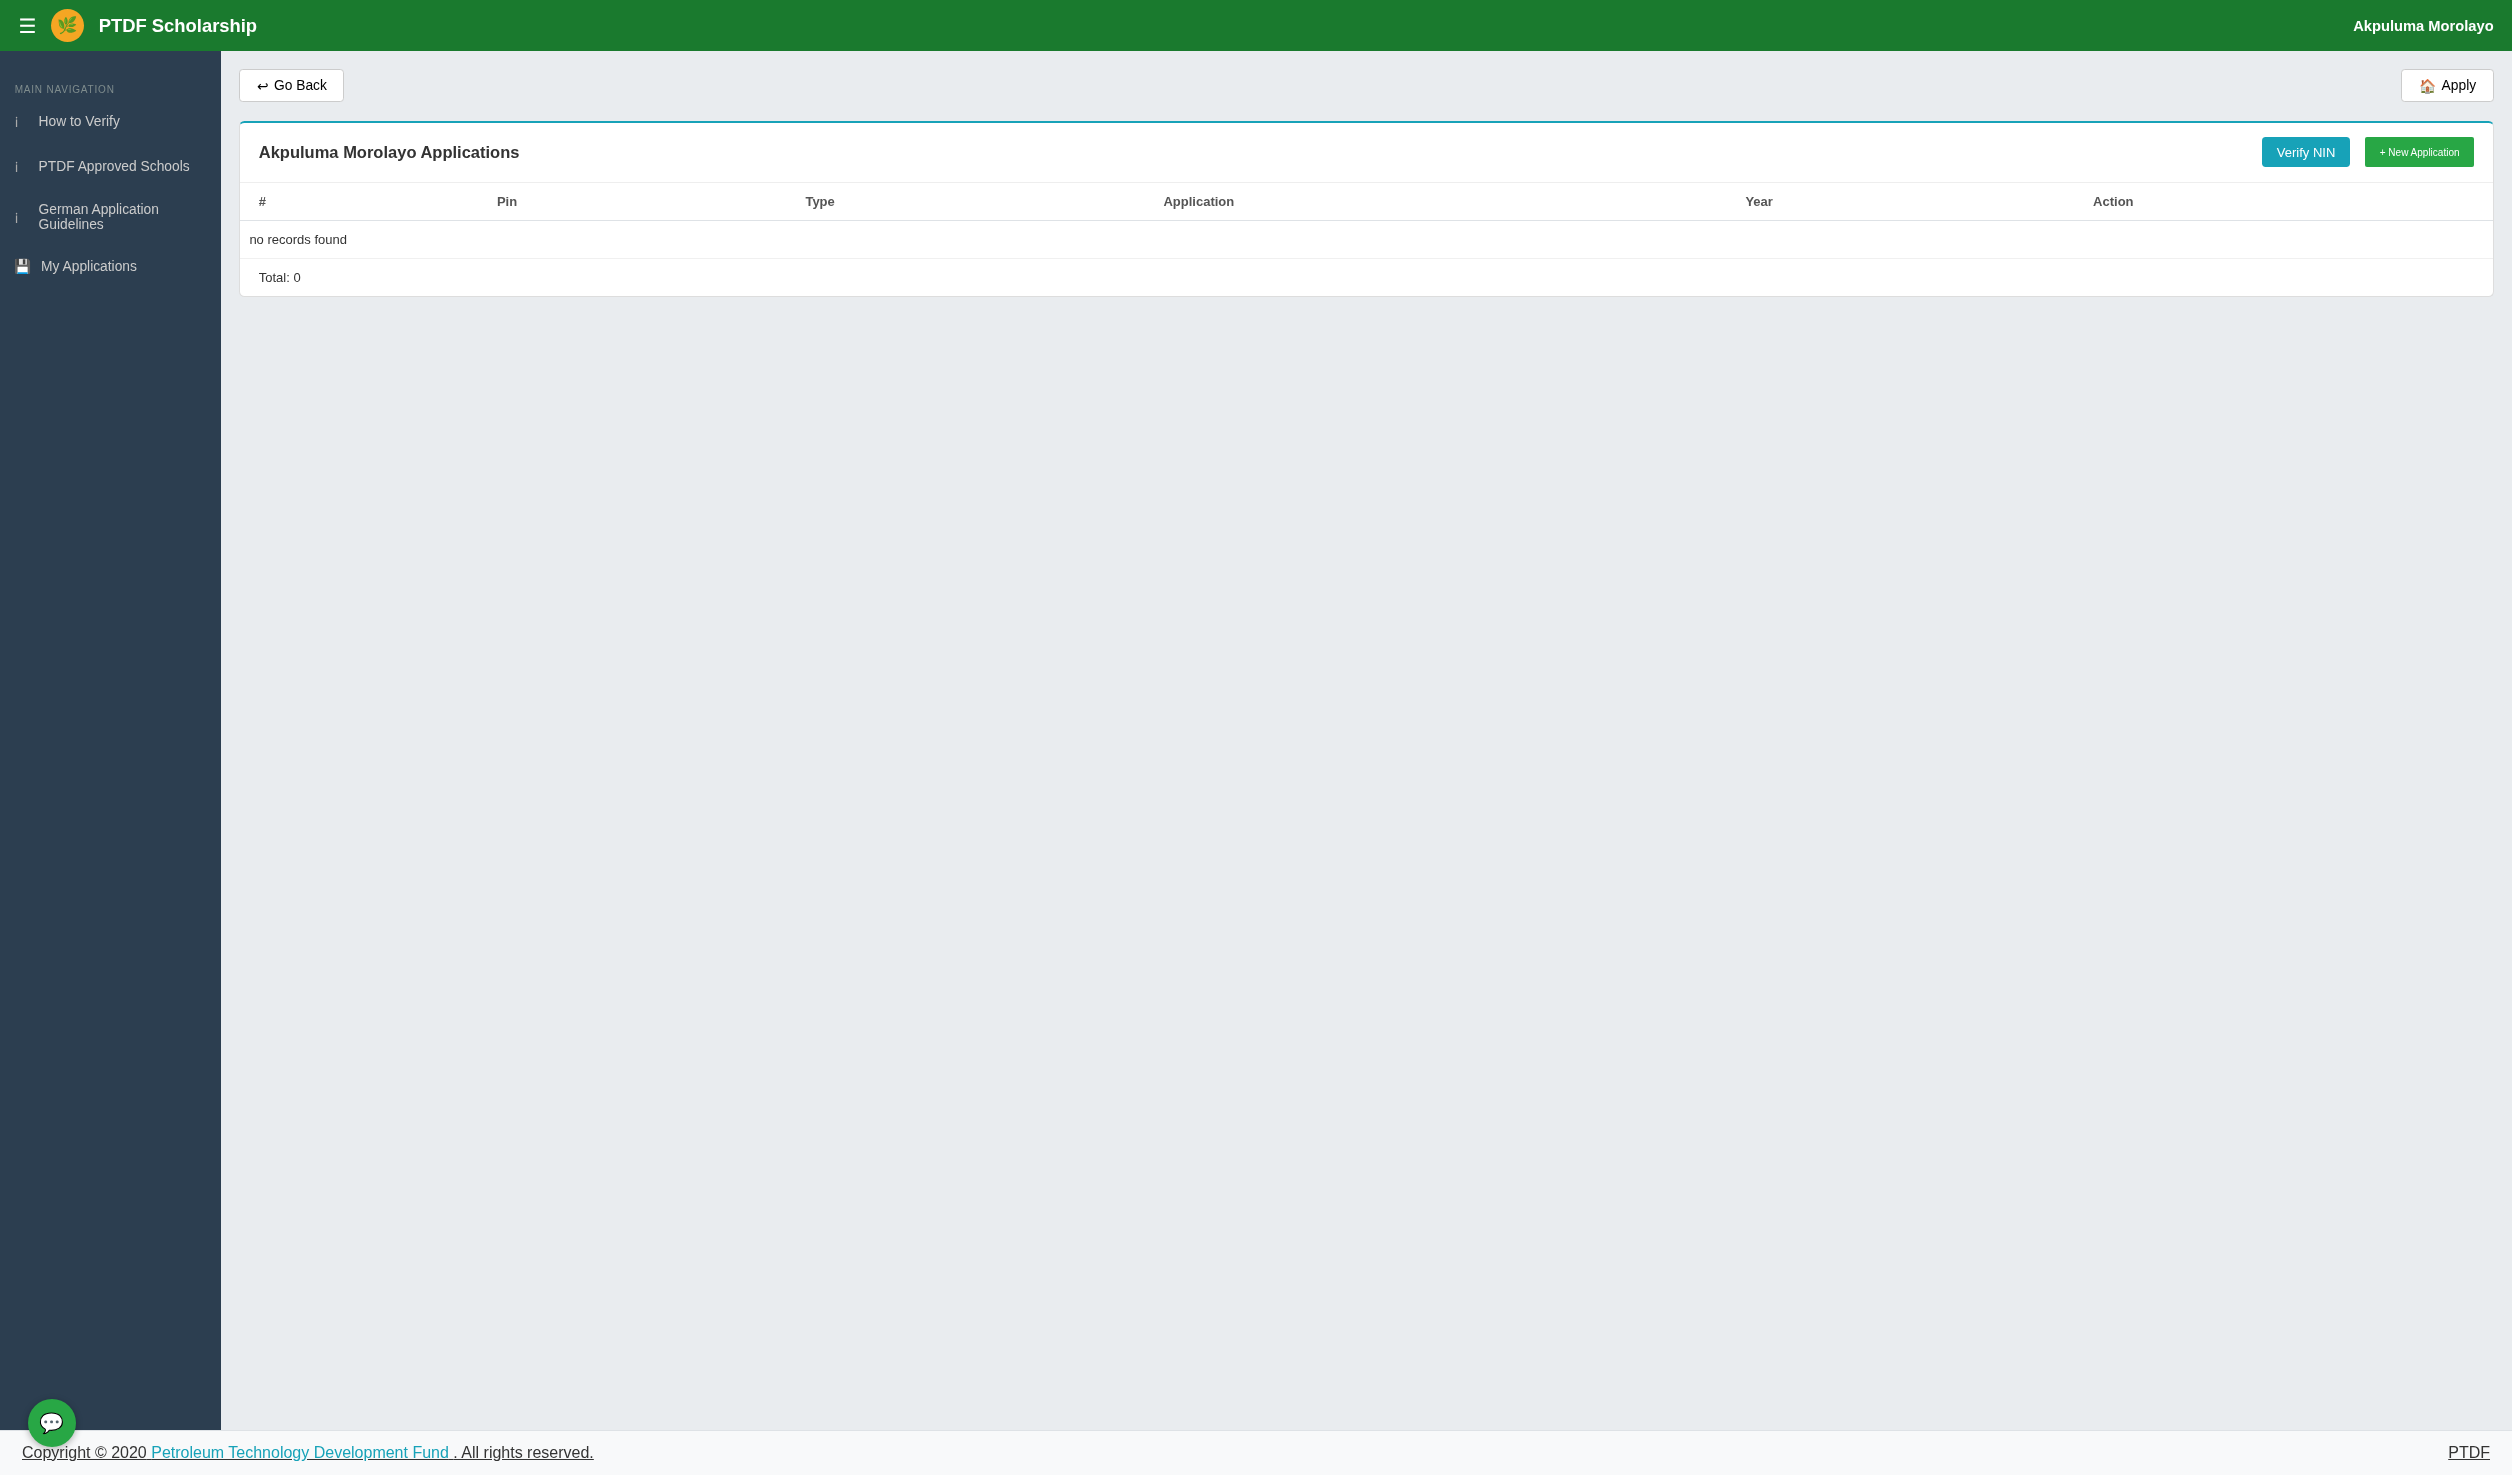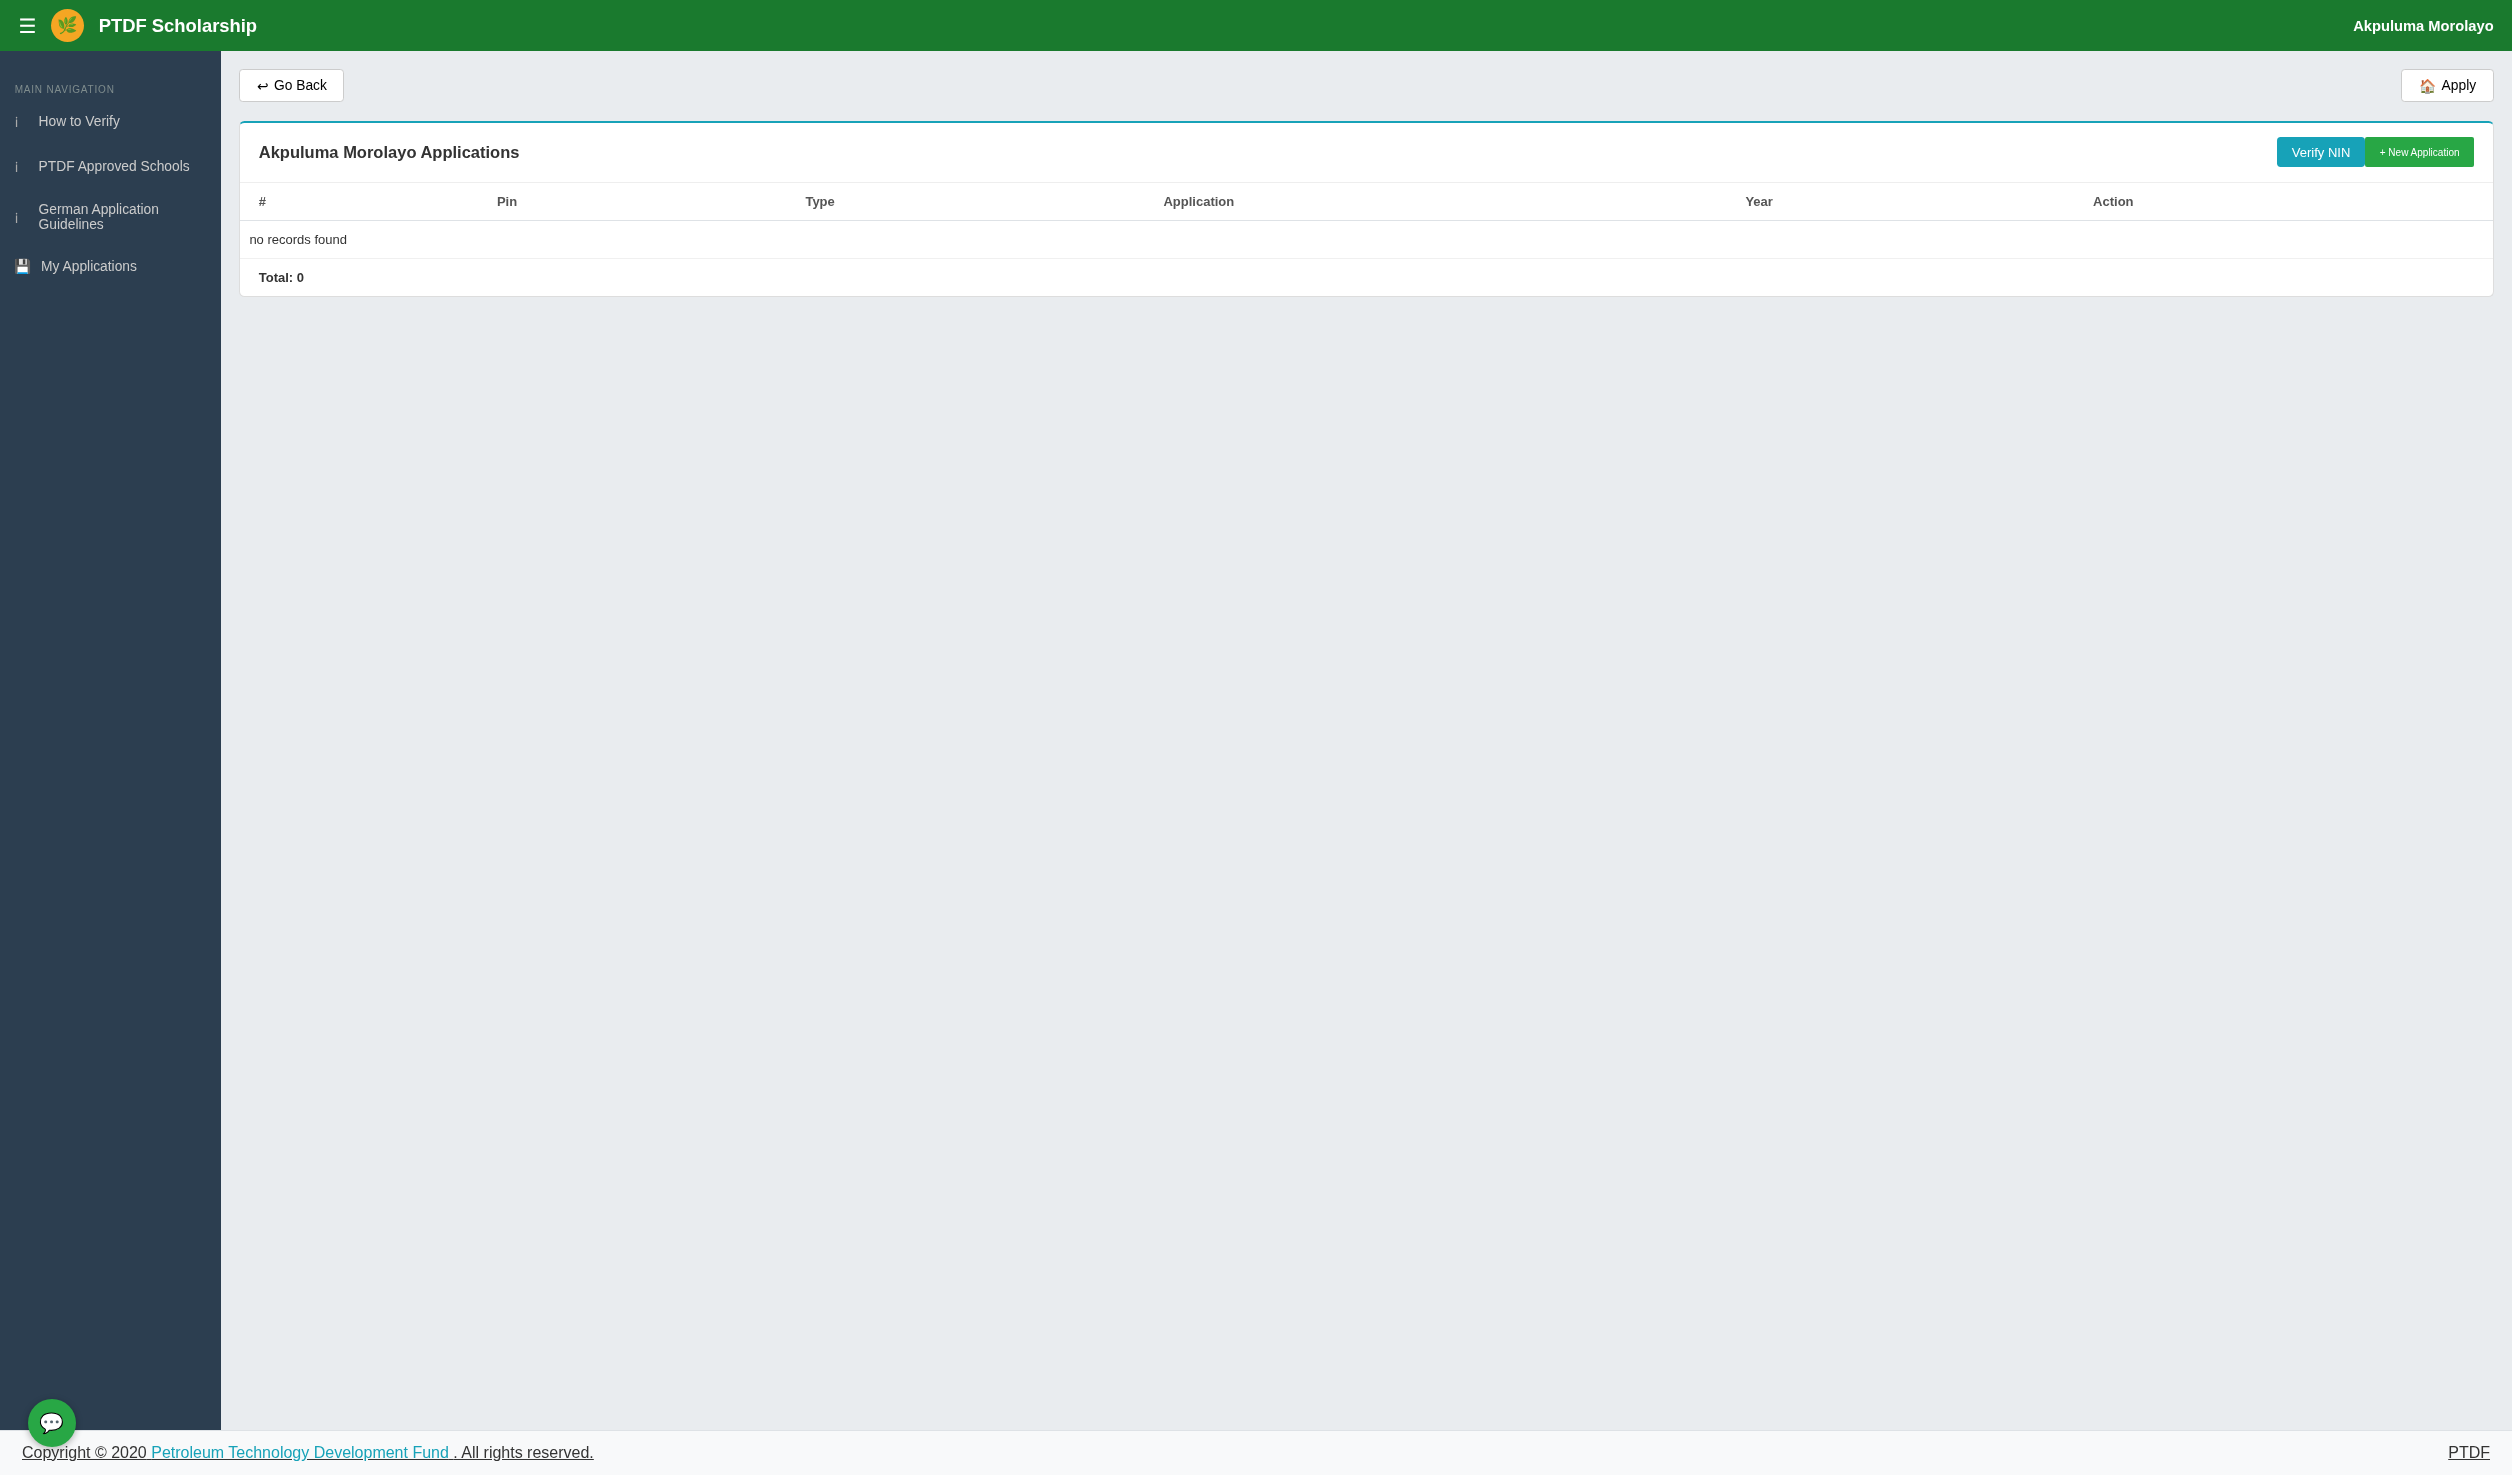--- a/index.html
+++ b/index.html
@@ -140,21 +140,21 @@
       padding: 14.7px 18.4px;
       border-bottom: 0.9px solid #eee;
     }
     .card-title {
       font-size: 16.5px;
       font-weight: 600;
       color: #333;
     }
     .card-actions {
       display: flex;
-      gap: 0;
+      gap: 15px;
       padding-left: 37px;
     }
     .btn-verify {
       background: #17a2b8;
       color: white;
       border: none;
       border-radius: 3.7px;
       padding: 7.4px 14.7px;
       font-size: 13px;
       cursor: pointer;
@@ -184,21 +184,21 @@
       border-bottom: 1.8px solid #dee2e6;
     }
     .table td {
       padding: 11px 9px;
       font-size: 13px;
       color: #333;
       border-bottom: 0.9px solid #f0f0f0;
     }
     .total-row {
       padding: 11px 18.4px;
-      font-weight: bold;
+      font-weight: normal;
       font-size: 13px;
       color: #333;
     }
 
     
     .chat-bubble {
       position: fixed;
       bottom: 27.6px;
       left: 27.6px;
       width: 48px;

